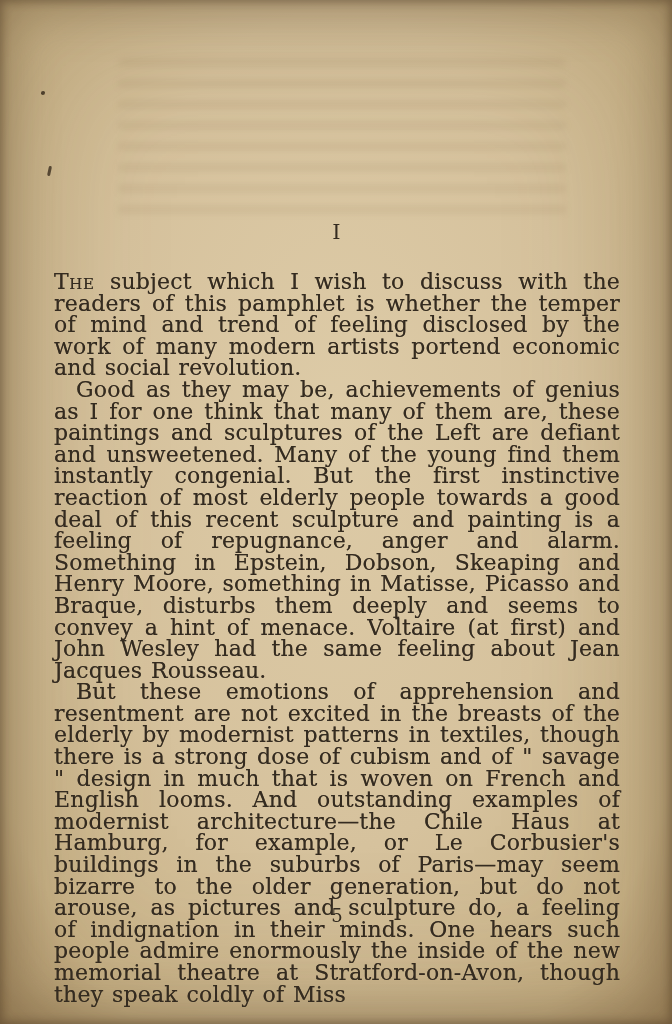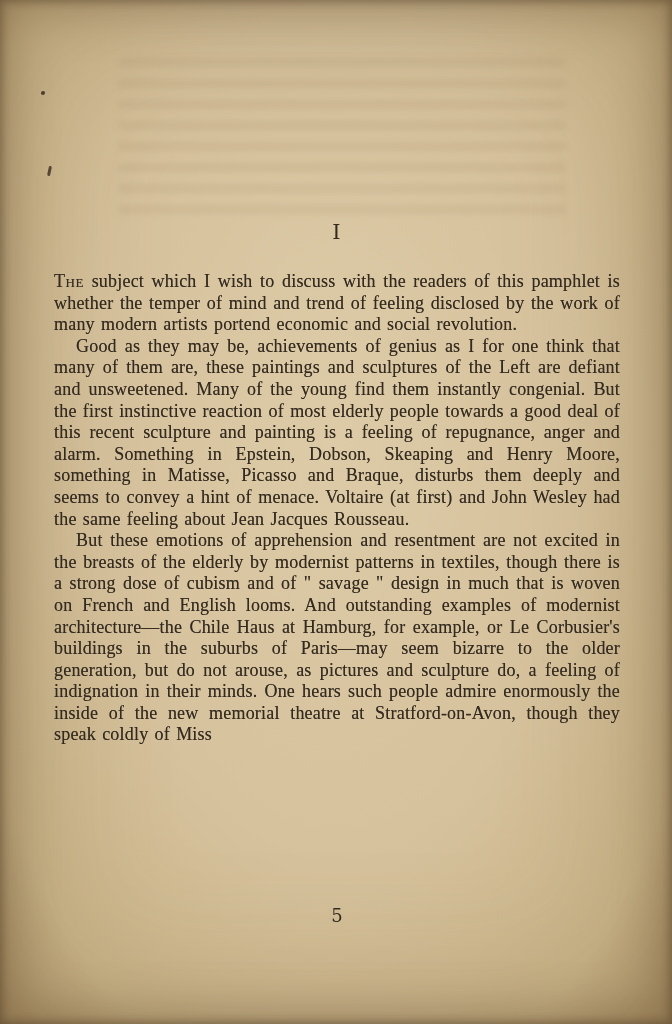--- a/index.html
+++ b/index.html
@@ -66,27 +66,26 @@
     width: 566px;
     text-align: center;
     font-size: 21px;
     letter-spacing: 1px;
   }
   .body-text {
     position: absolute;
     top: 271px;
     left: 54px;
     width: 566px;
-    font-size: 18px;
+    font-size: 22px;
     line-height: 21.6px;
     text-align: justify;
     letter-spacing: 0.2px;
     word-spacing: 1.5px;
     text-shadow: 0 0 0.4px rgba(52, 43, 32, 0.6);
-    font-family: Liberation Serif, serif;
   }
   .body-text p {
     margin: 0;
   }
   .body-text p.indent {
     text-indent: 22px;
   }
   .smallcaps {
     font-variant: small-caps;
     letter-spacing: 0.6px;

